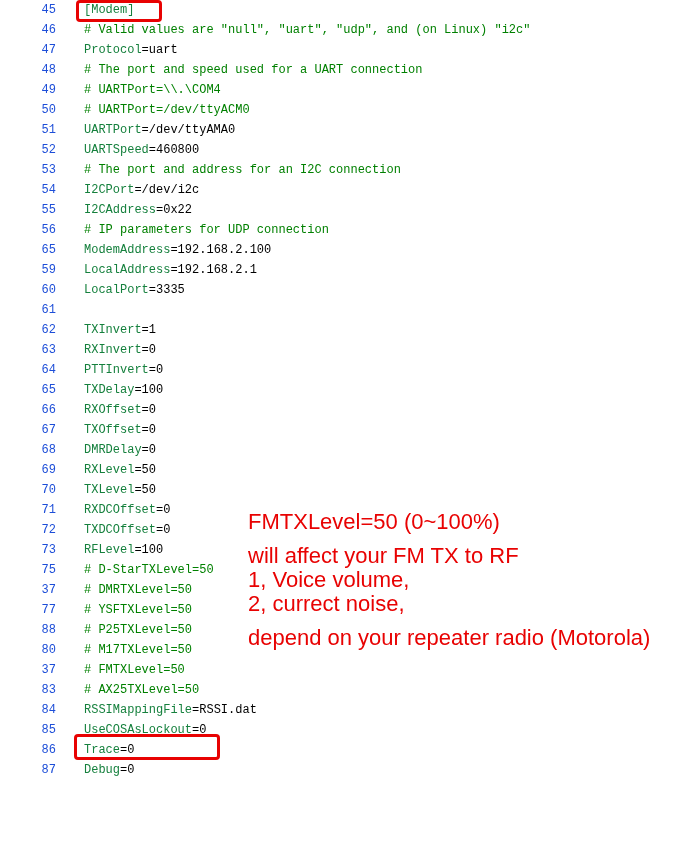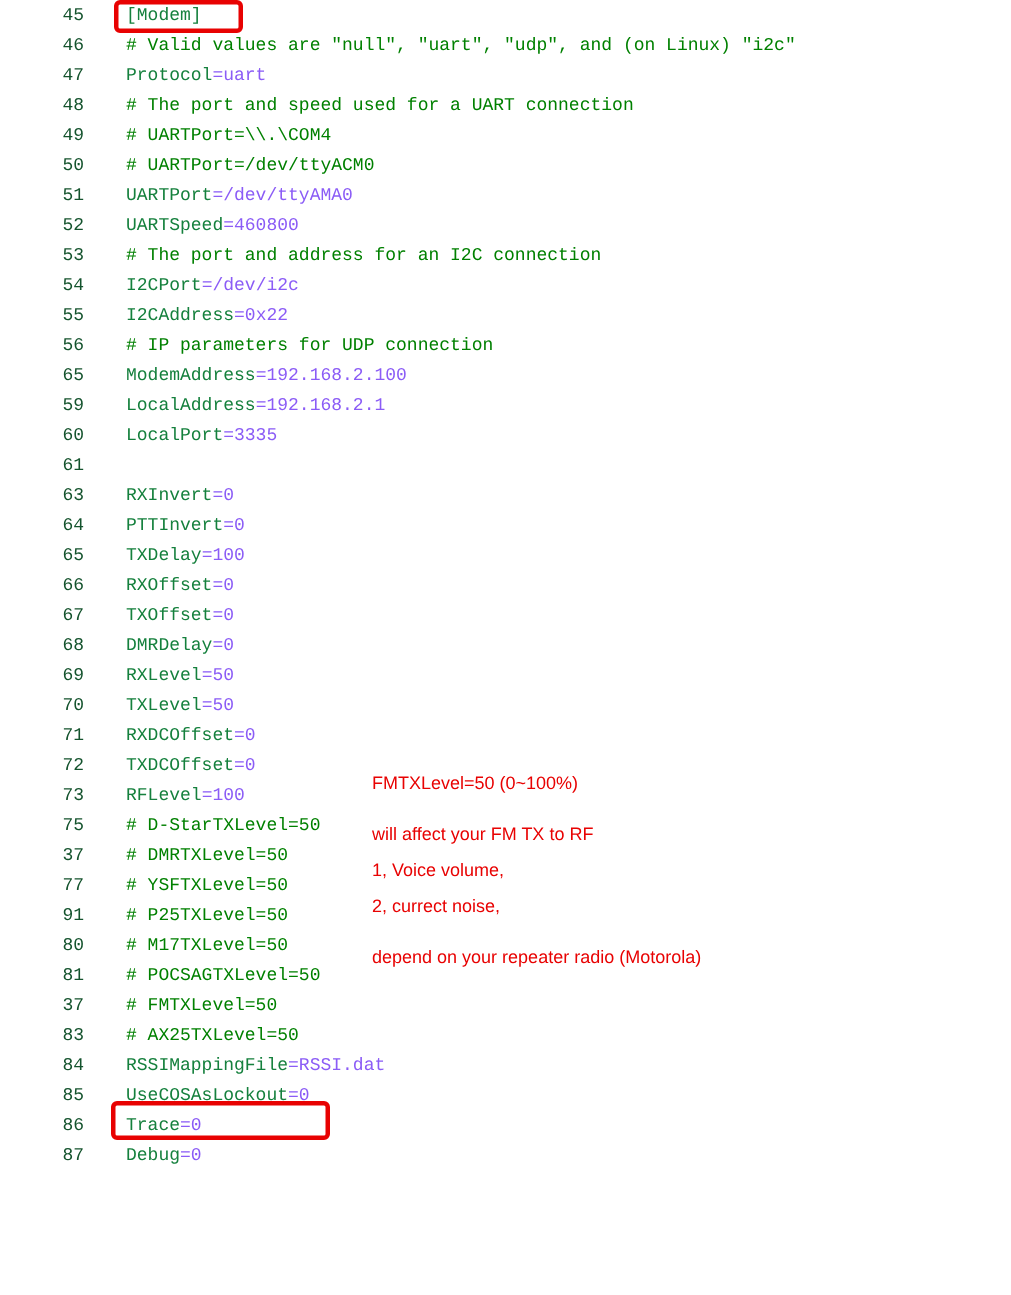--- a/index.html
+++ b/index.html
@@ -16,40 +16,40 @@
   .code-area {
     padding-left: 8px;
   }
   .line {
     display: flex;
     height: 20px;
     align-items: center;
     white-space: pre;
   }
   .lineno {
-    color: #14532d;
+    color: #1d4ed8;
     width: 48px;
     text-align: right;
     padding-right: 28px;
     flex-shrink: 0;
   }
   .key { color: #15803d; }
   .comment { color: #008000; }
-  .txt { color: #8b5cf6; }
+  .txt { color: #000000; }
   .highlight-box {
     position: absolute;
     border: 3px solid #e80202;
     border-radius: 4px;
     pointer-events: none;
   }
   .annotation {
     position: absolute;
     color: #e80202;
     font-family: -apple-system, "Helvetica Neue", Arial, sans-serif;
-    font-size: 12px;
+    font-size: 22px;
     line-height: 24px;
   }
 </style>
 </head>
 <body>
 
 <div class="code-area" id="code-area">
     <div class="line"><span class="lineno">45</span><span class="key">[Modem]</span></div>
     <div class="line"><span class="lineno">46</span><span class="comment"># Valid values are "null", "uart", "udp", and (on Linux) "i2c"</span></div>
     <div class="line"><span class="lineno">47</span><span class="key">Protocol</span><span class="txt">=uart</span></div>
@@ -59,37 +59,37 @@
     <div class="line"><span class="lineno">51</span><span class="key">UARTPort</span><span class="txt">=/dev/ttyAMA0</span></div>
     <div class="line"><span class="lineno">52</span><span class="key">UARTSpeed</span><span class="txt">=460800</span></div>
     <div class="line"><span class="lineno">53</span><span class="comment"># The port and address for an I2C connection</span></div>
     <div class="line"><span class="lineno">54</span><span class="key">I2CPort</span><span class="txt">=/dev/i2c</span></div>
     <div class="line"><span class="lineno">55</span><span class="key">I2CAddress</span><span class="txt">=0x22</span></div>
     <div class="line"><span class="lineno">56</span><span class="comment"># IP parameters for UDP connection</span></div>
     <div class="line"><span class="lineno">65</span><span class="key">ModemAddress</span><span class="txt">=192.168.2.100</span></div>
     <div class="line"><span class="lineno">59</span><span class="key">LocalAddress</span><span class="txt">=192.168.2.1</span></div>
     <div class="line"><span class="lineno">60</span><span class="key">LocalPort</span><span class="txt">=3335</span></div>
     <div class="line"><span class="lineno">61</span></div>
+    <div class="line"><span class="lineno">62</span><span class="key">TXInvert</span><span class="txt">=1</span></div>
     <div class="line"><span class="lineno">63</span><span class="key">RXInvert</span><span class="txt">=0</span></div>
     <div class="line"><span class="lineno">64</span><span class="key">PTTInvert</span><span class="txt">=0</span></div>
     <div class="line"><span class="lineno">65</span><span class="key">TXDelay</span><span class="txt">=100</span></div>
     <div class="line"><span class="lineno">66</span><span class="key">RXOffset</span><span class="txt">=0</span></div>
     <div class="line"><span class="lineno">67</span><span class="key">TXOffset</span><span class="txt">=0</span></div>
     <div class="line"><span class="lineno">68</span><span class="key">DMRDelay</span><span class="txt">=0</span></div>
     <div class="line"><span class="lineno">69</span><span class="key">RXLevel</span><span class="txt">=50</span></div>
     <div class="line"><span class="lineno">70</span><span class="key">TXLevel</span><span class="txt">=50</span></div>
     <div class="line"><span class="lineno">71</span><span class="key">RXDCOffset</span><span class="txt">=0</span></div>
     <div class="line"><span class="lineno">72</span><span class="key">TXDCOffset</span><span class="txt">=0</span></div>
     <div class="line"><span class="lineno">73</span><span class="key">RFLevel</span><span class="txt">=100</span></div>
     <div class="line"><span class="lineno">75</span><span class="comment"># D-StarTXLevel=50</span></div>
     <div class="line"><span class="lineno">37</span><span class="comment"># DMRTXLevel=50</span></div>
     <div class="line"><span class="lineno">77</span><span class="comment"># YSFTXLevel=50</span></div>
-    <div class="line"><span class="lineno">91</span><span class="comment"># P25TXLevel=50</span></div>
+    <div class="line"><span class="lineno">88</span><span class="comment"># P25TXLevel=50</span></div>
     <div class="line"><span class="lineno">80</span><span class="comment"># M17TXLevel=50</span></div>
-    <div class="line"><span class="lineno">81</span><span class="comment"># POCSAGTXLevel=50</span></div>
     <div class="line"><span class="lineno">37</span><span class="comment"># FMTXLevel=50</span></div>
     <div class="line"><span class="lineno">83</span><span class="comment"># AX25TXLevel=50</span></div>
     <div class="line"><span class="lineno">84</span><span class="key">RSSIMappingFile</span><span class="txt">=RSSI.dat</span></div>
     <div class="line"><span class="lineno">85</span><span class="key">UseCOSAsLockout</span><span class="txt">=0</span></div>
     <div class="line"><span class="lineno">86</span><span class="key">Trace</span><span class="txt">=0</span></div>
     <div class="line"><span class="lineno">87</span><span class="key">Debug</span><span class="txt">=0</span></div>
   </div>
 
 <div class="highlight-box" id="box-top" style="left: 76px; top: 0px; width: 80px; height: 16px;"></div>
 <div class="highlight-box" id="box-bot" style="left: 74px; top: 734px; width: 140px; height: 20px;"></div>

